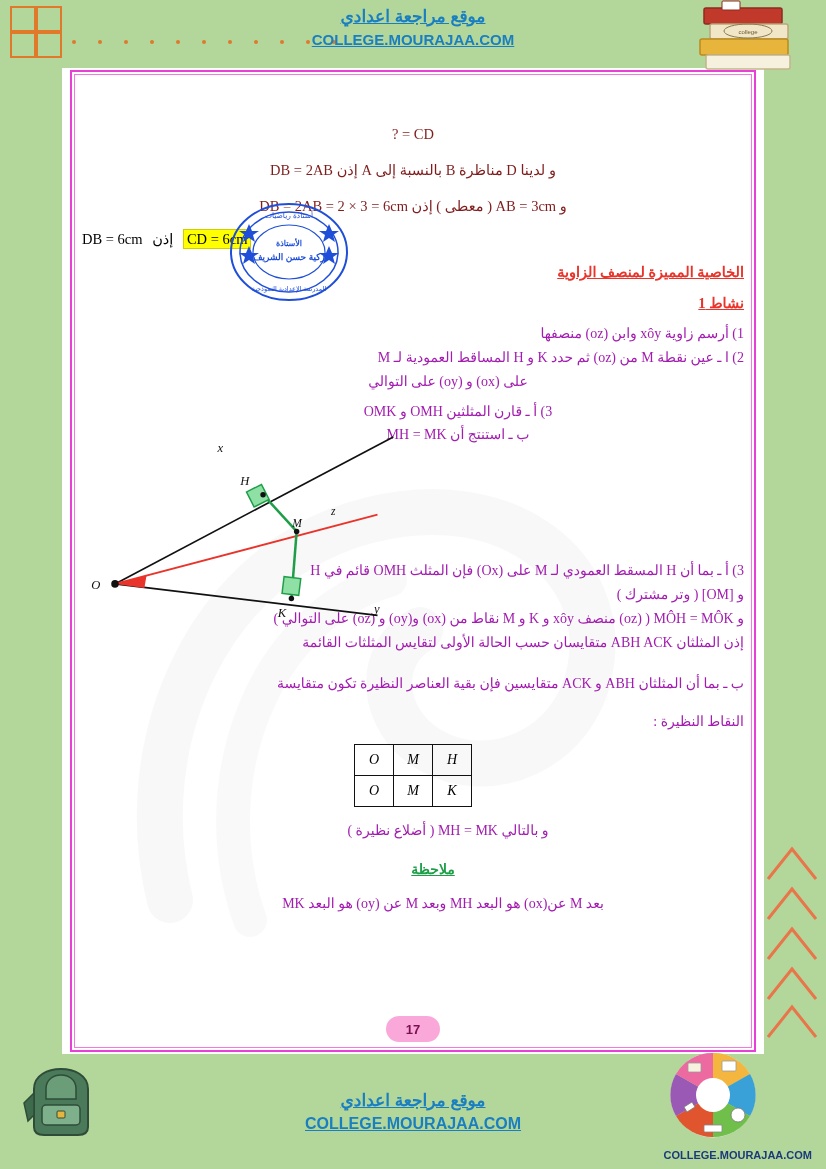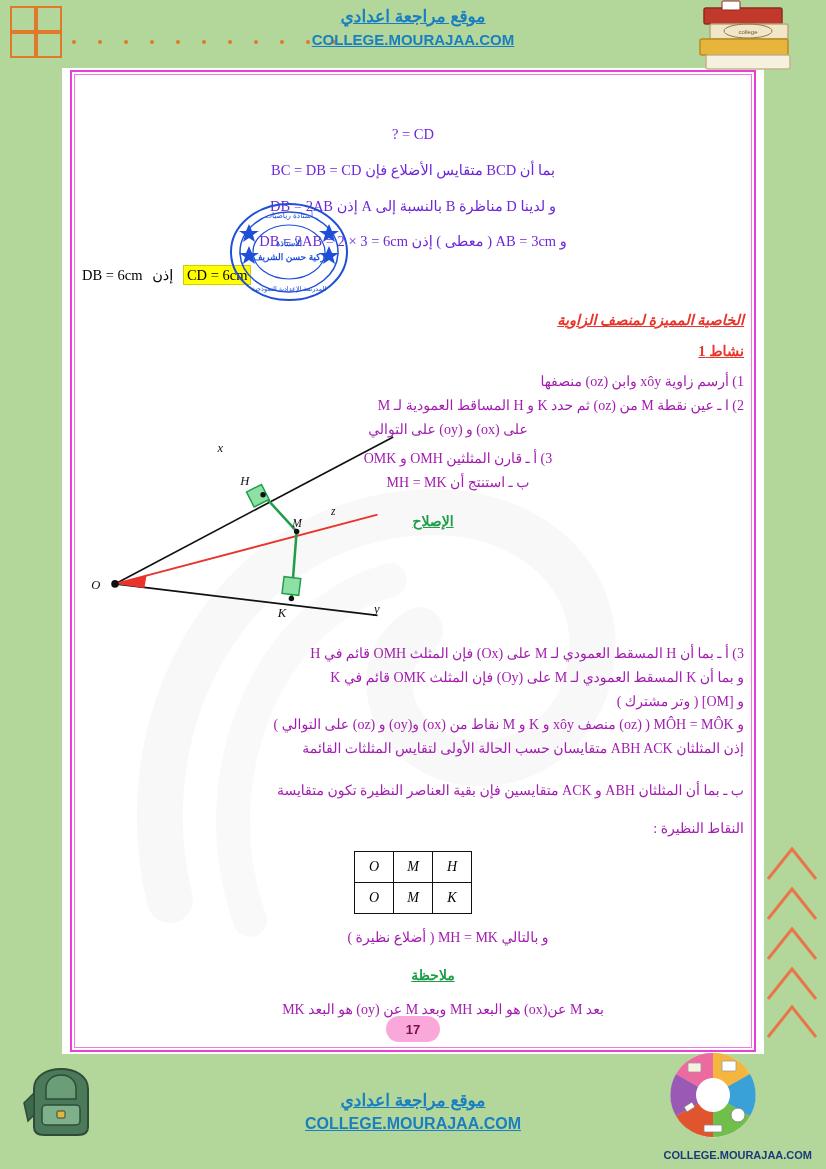--- a/index.html
+++ b/index.html
@@ -180,21 +180,21 @@
     position: absolute;
     left: 82px; top: 96px;
     width: 662px;
     height: 940px;
     direction: rtl;
   }
   .math-line {
     direction: rtl;
     text-align: center;
     font-size: 14.5px;
-    color: #6d28d9;
+    color: #7f1d1d;
     margin: 0;
     line-height: 1.5;
   }
 
   .row-right {
     direction: rtl;
     text-align: right;
     font-size: 14px;
     color: #a21caf;
     line-height: 1.7;
@@ -329,45 +329,42 @@
   <rect x="6" y="39" width="88" height="16" rx="2" fill="#e8b53c" stroke="#b98a20" stroke-width="1.5"></rect>
   <rect x="12" y="55" width="84" height="14" rx="2" fill="#f6f1df" stroke="#c3b58c" stroke-width="1.5"></rect>
   <ellipse cx="54" cy="31" rx="24" ry="7" fill="none" stroke="#8a7a4d" stroke-width="1"></ellipse>
   <text x="54" y="34" font-size="6" text-anchor="middle" fill="#6b5a2e" font-family="Liberation Sans, sans-serif">college</text>
   <rect x="28" y="1" width="18" height="9" rx="1" fill="#ffffff" stroke="#8e2b20" stroke-width="1"></rect>
 </svg>
 
 <div class="content">
 
   <div class="math-line" style="margin-top:28px;">CD = ?</div>
-  <div class="math-line" style="margin-top:14px;">بما أن BCD متقايس الأضلاع فإن BC = DB = CD</div>
   <div class="math-line" style="margin-top:14px;">و لدينا D مناظرة B بالنسبة إلى A إذن DB = 2AB</div>
   <div class="math-line" style="margin-top:14px;">و AB = 3cm ( معطى ) إذن DB = 2AB = 2 × 3 = 6cm</div>
 
   <div style="margin-top:14px; text-align:left; direction:rtl; font-size:14.5px;">
     <span class="hl">CD = 6cm</span>
     <span style="margin:0 6px;">إذن</span>
     <span>DB = 6cm</span>
   </div>
 
-  <div class="section-title" style="margin-top:28px; padding-left:22px;font-style:italic;">الخاصية المميزة لمنصف الزاوية</div>
+  <div class="section-title" style="margin-top:16px; padding-left:22px;">الخاصية المميزة لمنصف الزاوية</div>
 
   <div class="section-title" style="margin-top:14px; padding-left:30px;">نشاط 1</div>
 
   <div class="row-right" style="margin-top:10px; padding-left:10px;">1) أرسم زاوية xôy وابن (oz) منصفها</div>
   <div class="row-right" style="padding-left:10px;">2) ا ـ عين نقطة M من (oz) ثم حدد K و H المساقط العمودية لـ M</div>
   <div class="row-right" style="padding-left:70px; text-align:center;">على (ox) و (oy) على التوالي</div>
   <div class="row-right" style="padding-left:90px; text-align:center; margin-top:6px;">3) أ ـ قارن المثلثين OMH و OMK</div>
   <div class="row-right" style="padding-left:90px; text-align:center;">ب ـ استنتج أن MH = MK</div>
 
-  <div class="green-title" style="margin-top:18px; padding-left:40px;">الإصلاح</div>
 
   <div style="margin-top:112px;">
     <div class="row-right" style="padding-left:20px;">3) أ ـ بما أن H المسقط العمودي لـ M على (Ox) فإن المثلث OMH قائم في H</div>
-    <div class="row-right" style="padding-left:20px;">و بما أن K المسقط العمودي لـ M على (Oy) فإن المثلث OMK قائم في K</div>
     <div class="row-right" style="padding-left:20px;">و [OM] ( وتر مشترك )</div>
     <div class="row-right" style="padding-left:20px;">و MÔH = MÔK ( (oz) منصف xôy و K و M نقاط من (ox) و(oy) و (oz) على التوالي )</div>
     <div class="row-right" style="padding-left:20px;">إذن المثلثان ABH ACK متقايسان حسب الحالة الأولى لتقايس المثلثات القائمة</div>
     <div class="row-right" style="padding-left:20px; margin-top:18px;">ب ـ بما أن المثلثان  ABH  و  ACK  متقايسين فإن بقية العناصر النظيرة تكون متقايسة</div>
     <div class="row-right" style="padding-left:20px; margin-top:14px;">النقاط النظيرة :</div>
   </div>
 
   <div style="margin-top:10px;">
     <table class="nt-table">
       <tbody>

